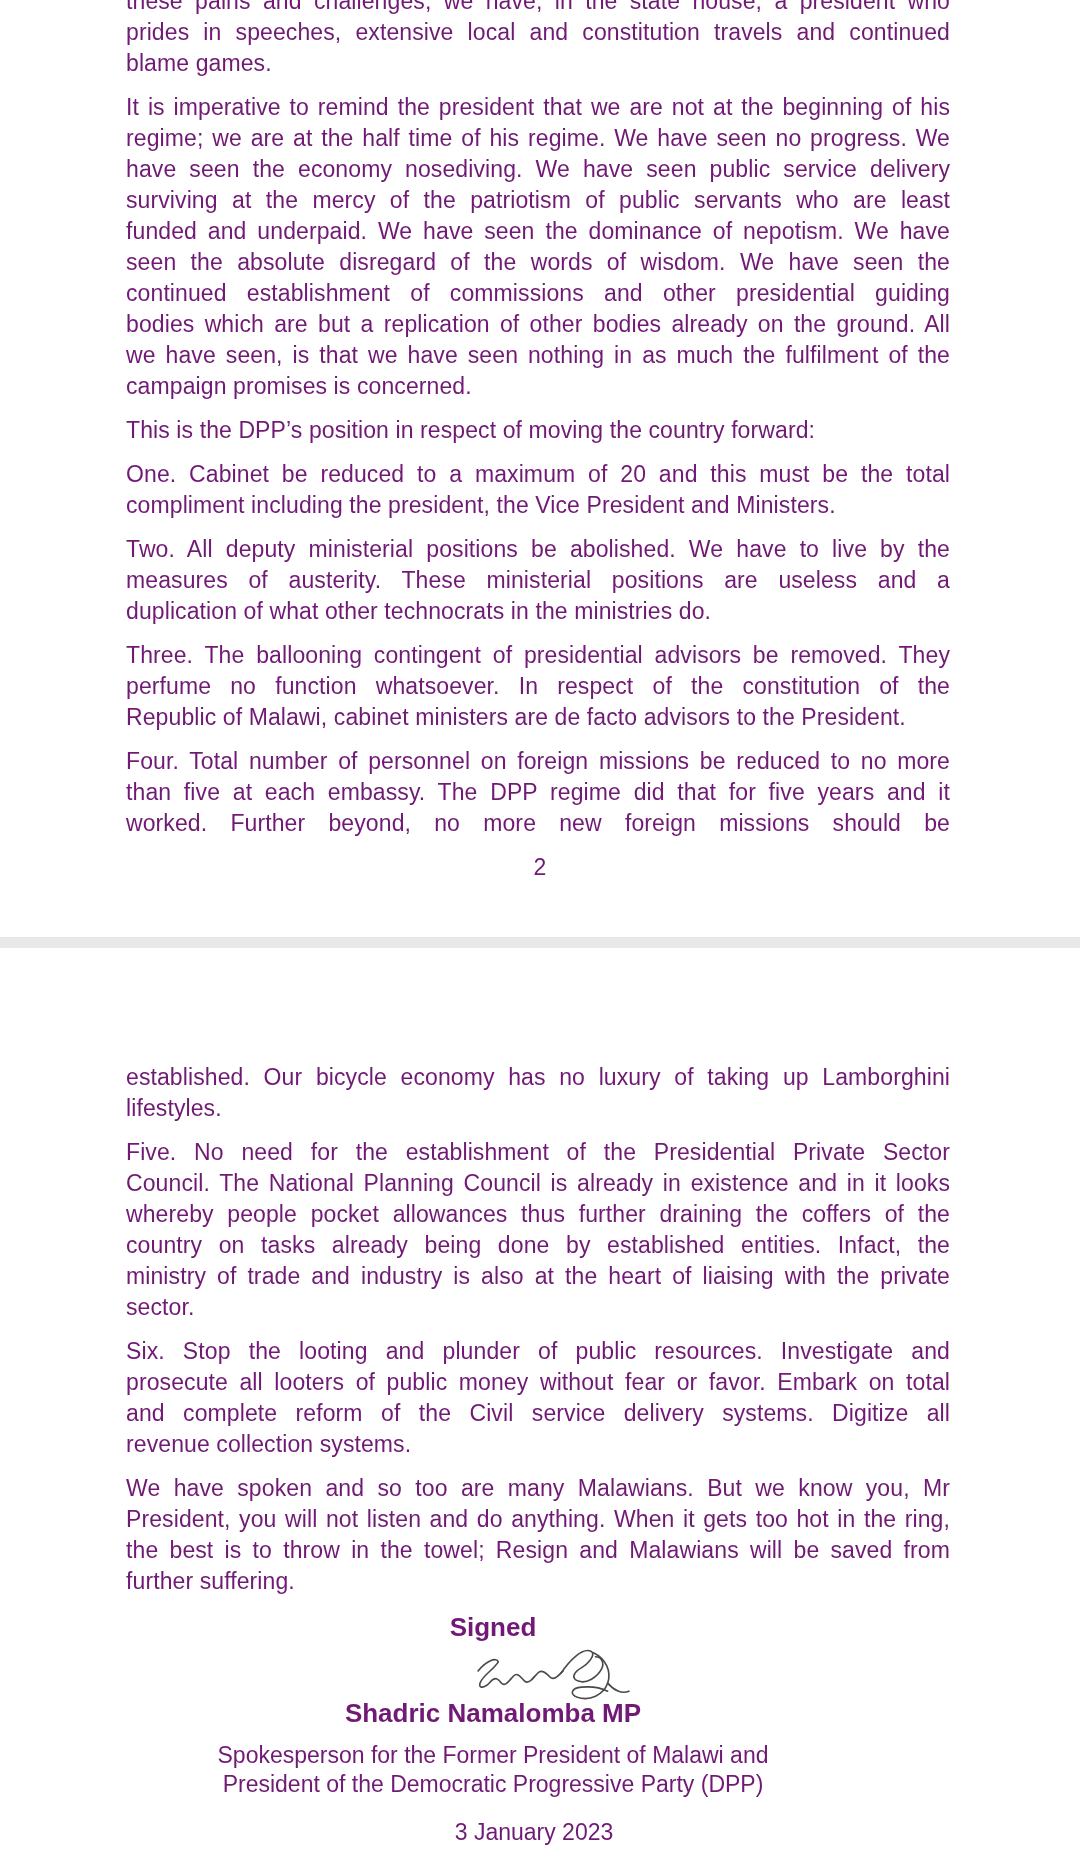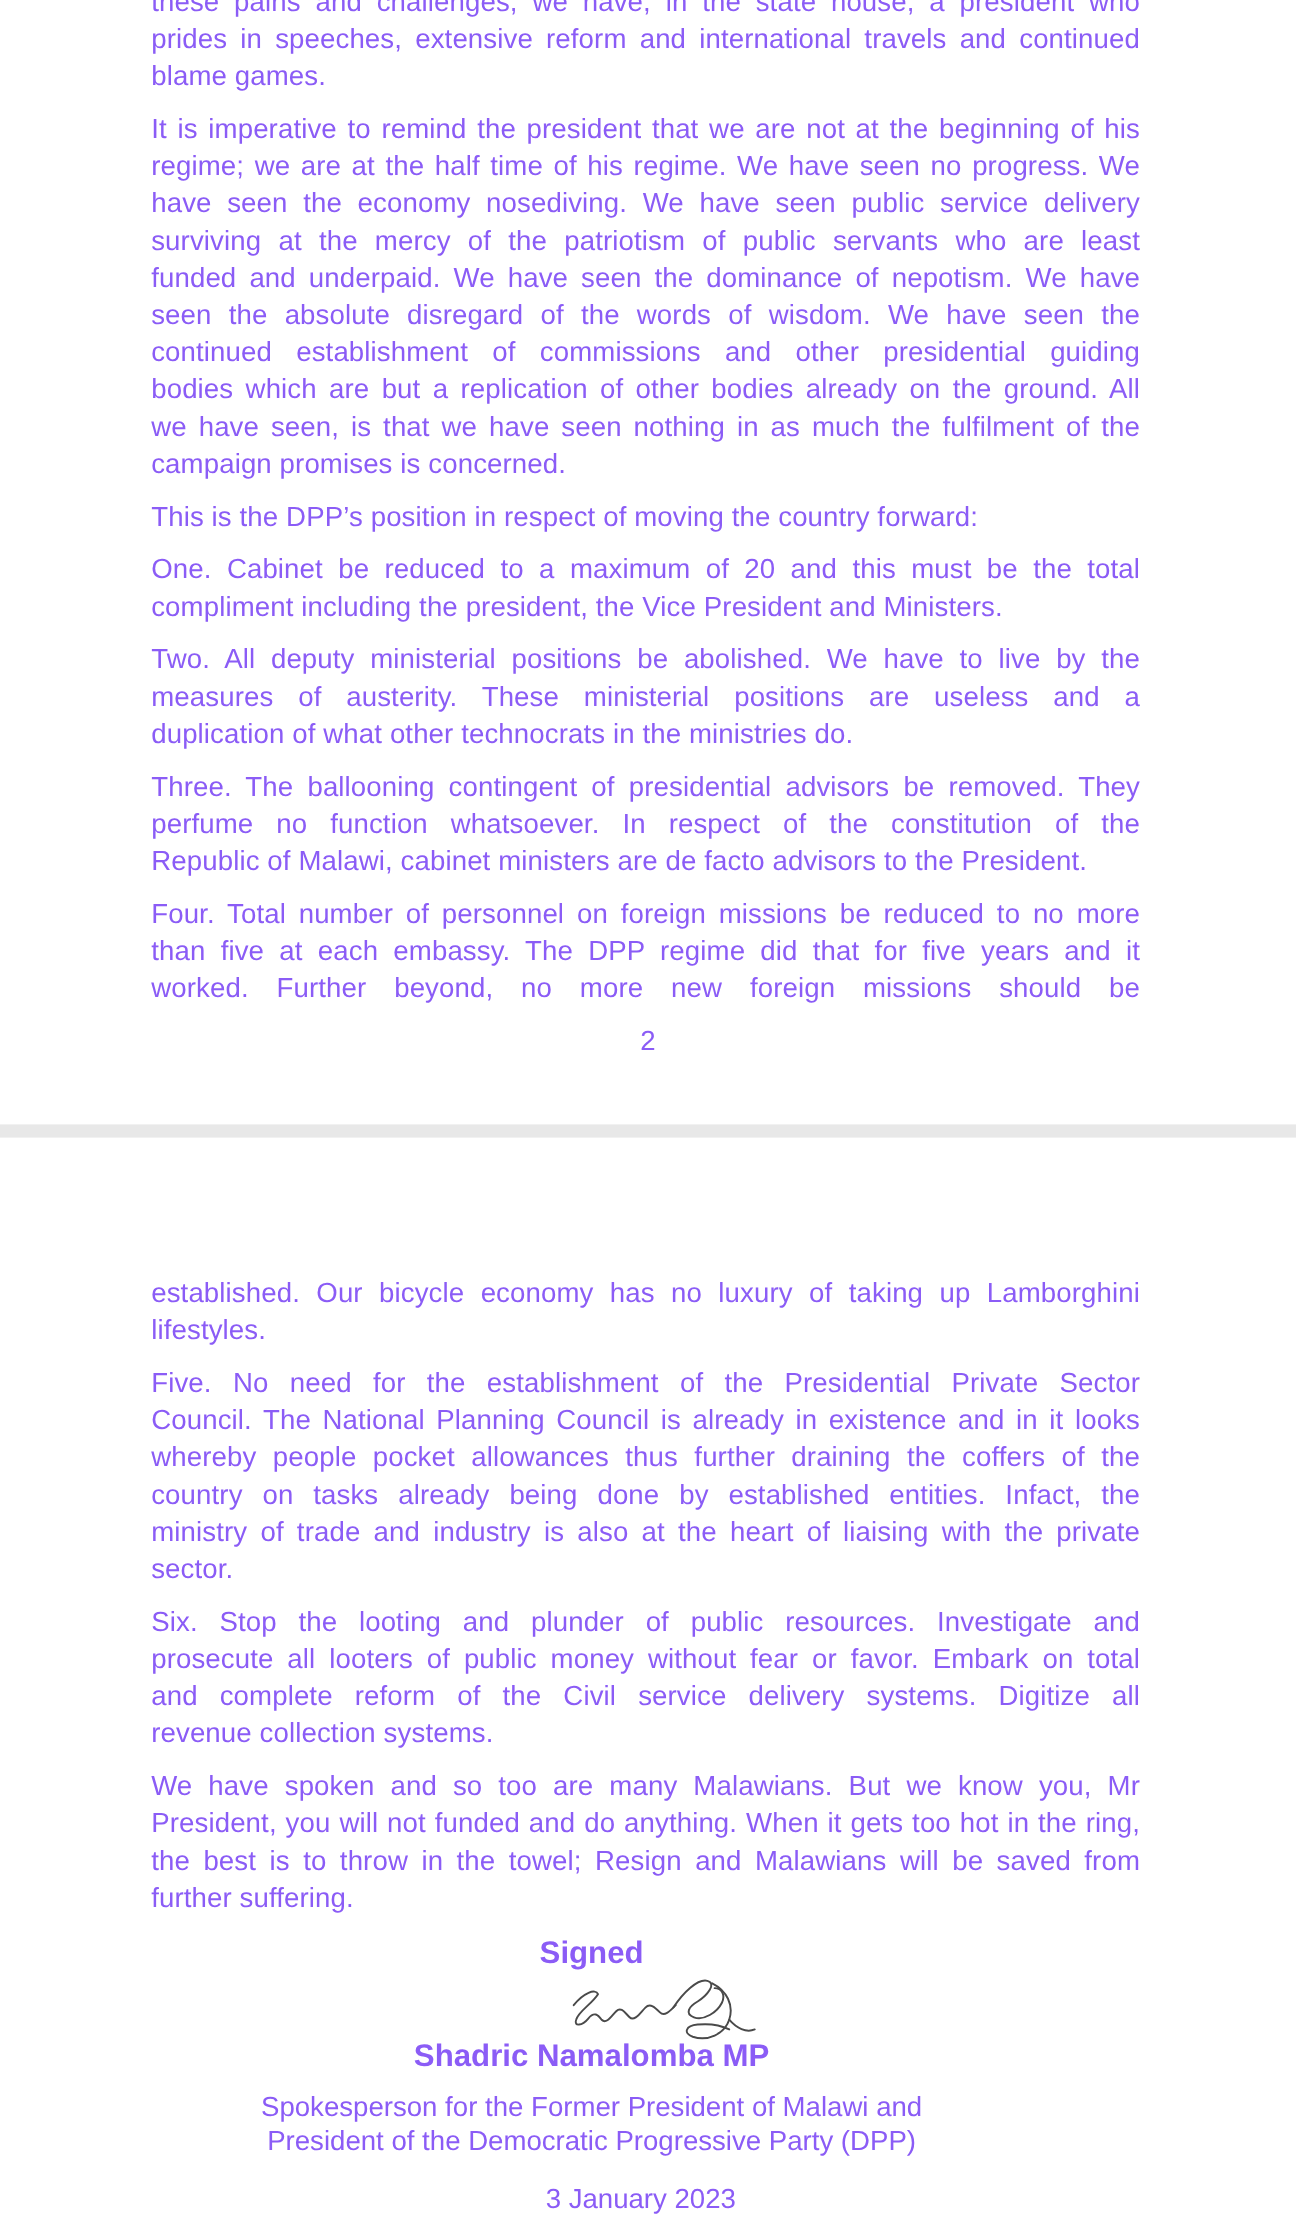--- a/index.html
+++ b/index.html
@@ -7,21 +7,21 @@
     padding: 0;
     background: #ffffff;
   }
   .screen {
     position: relative;
     width: 1080px;
     height: 1867px;
     background: #ffffff;
     overflow: hidden;
     font-family: "Liberation Sans", sans-serif;
-    color: #8b5cf6;
+    color: #701a75;
   }
   .text-col {
     position: absolute;
     left: 126px;
     width: 824px;
   }
   .page1-text { top: -14px; }
   .page2-text { top: 1062px; }
   .para {
     margin: 0 0 13px 0;
@@ -94,21 +94,21 @@
   }
 </style>
 </head>
 <body>
 
 <div class="screen">
 
   <div class="text-col page1-text">
       <div class="para">
         <div class="line">these pains and challenges, we have, in the state house, a president who</div>
-        <div class="line">prides in speeches, extensive reform and international travels and continued</div>
+        <div class="line">prides in speeches, extensive local and constitution travels and continued</div>
         <div class="line last">blame games.</div>
       </div>
       <div class="para">
         <div class="line">It is imperative to remind the president that we are not at the beginning of his</div>
         <div class="line">regime; we are at the half time of his regime. We have seen no progress. We</div>
         <div class="line">have seen the economy nosediving. We have seen public service delivery</div>
         <div class="line">surviving at the mercy of the patriotism of public servants who are least</div>
         <div class="line">funded and underpaid. We have seen the dominance of nepotism. We have</div>
         <div class="line">seen the absolute disregard of the words of wisdom. We have seen the</div>
         <div class="line">continued establishment of commissions and other presidential guiding</div>
@@ -158,21 +158,21 @@
         <div class="line last">sector.</div>
       </div>
       <div class="para">
         <div class="line">Six. Stop the looting and plunder of public resources. Investigate and</div>
         <div class="line">prosecute all looters of public money without fear or favor. Embark on total</div>
         <div class="line">and complete reform of the Civil service delivery systems. Digitize all</div>
         <div class="line last">revenue collection systems.</div>
       </div>
       <div class="para">
         <div class="line">We have spoken and so too are many Malawians. But we know you, Mr</div>
-        <div class="line">President, you will not funded and do anything. When it gets too hot in the ring,</div>
+        <div class="line">President, you will not listen and do anything. When it gets too hot in the ring,</div>
         <div class="line">the best is to throw in the towel; Resign and Malawians will be saved from</div>
         <div class="line last">further suffering.</div>
       </div>
     </div>
 
   <div class="centered-line signed-label">Signed</div>
 
   <div class="signature-wrap">
     <svg width="162" height="62" viewBox="0 0 160 60" xmlns="http://www.w3.org/2000/svg">
       <g fill="none" stroke="#4a4a4a" stroke-width="1.6" stroke-linecap="round" stroke-linejoin="round">

